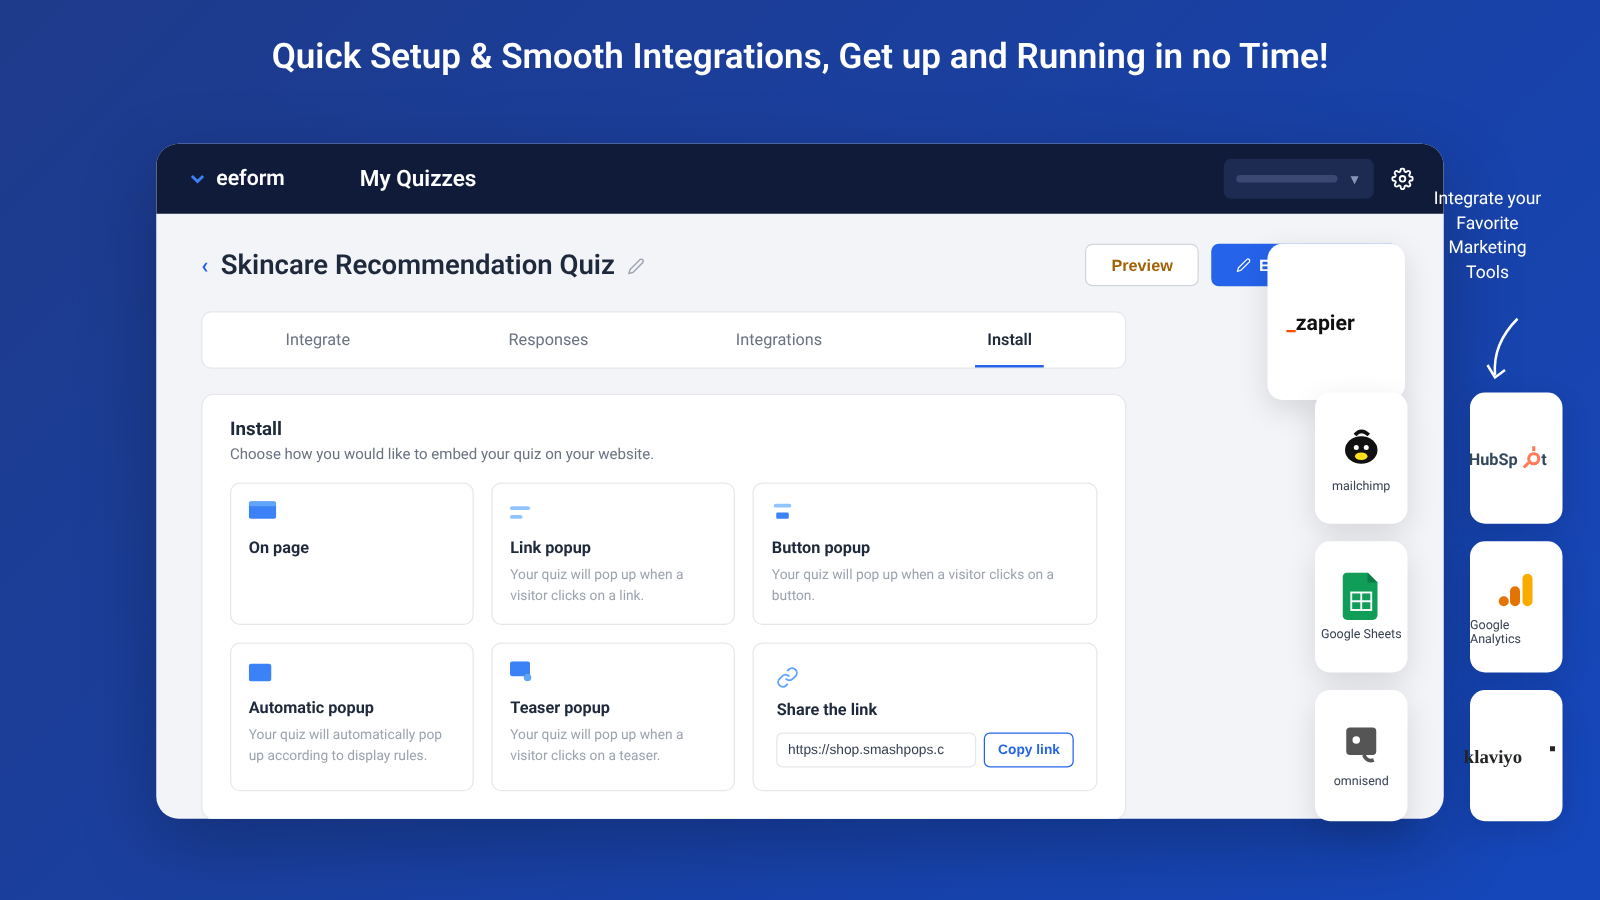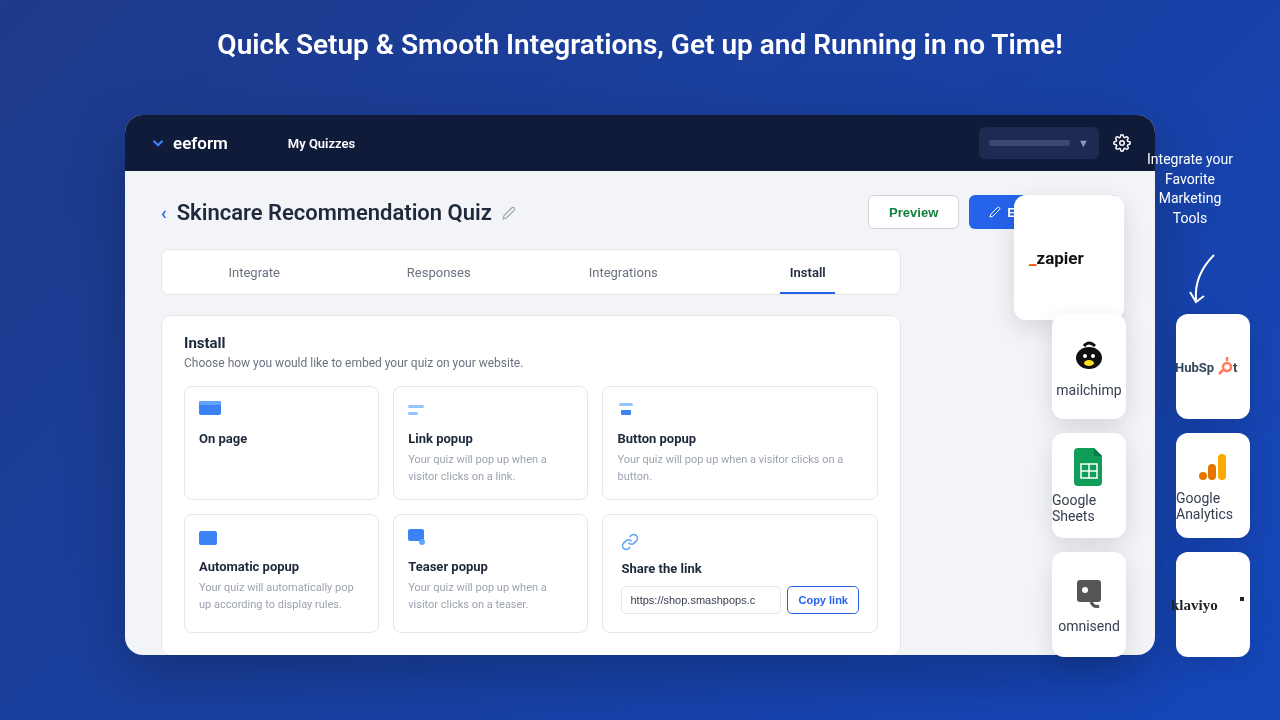--- a/index.html
+++ b/index.html
@@ -45,21 +45,21 @@
   font-size: 17px;
 }
 .brand-icon {
   width: 18px;
   height: 18px;
   position: relative;
 }
 .brand-icon svg { width: 100%; height: 100%; }
 .nav-item {
   color: #fff;
-  font-size: 13px;
+  font-size: 18px;
   font-weight: 600;
   margin-left: 60px;
   text-align: center;
 }
 .header-right {
   margin-left: auto;
   display: flex;
   align-items: center;
   gap: 14px;
 }
@@ -117,21 +117,21 @@
   font-weight: 600;
   display: inline-flex;
   align-items: center;
   gap: 6px;
   cursor: pointer;
   border: none;
 }
 .btn-secondary {
   background: #fff;
   border: 1px solid #d1d5db;
-  color: #15803d;
+  color: #a16207;
 }
 .btn-primary {
   background: #2563eb;
   color: #fff;
 }
 .btn-primary .pen-icon { width: 12px; height: 12px; }
 .btn-primary .pen-icon svg { width: 100%; height: 100%; }
 .tabs {
   display: flex;
   background: #fff;
@@ -300,21 +300,21 @@
   width: 110px;
   height: 125px;
   background: #fff;
   border-radius: 12px;
   box-shadow: 0 8px 24px rgba(0,0,0,.12);
   display: flex;
   align-items: center;
   justify-content: center;
 }
 .int-label {
-  font-size: 14px;
+  font-size: 10px;
   color: #374151;
 }
 .int-card.hidden-first { visibility: hidden; }
 </style>
 </head>
 <body>
 
 <div class="hero-title">Quick Setup &amp; Smooth Integrations, Get up and Running in no Time!</div>
 
 <div class="app-window">

